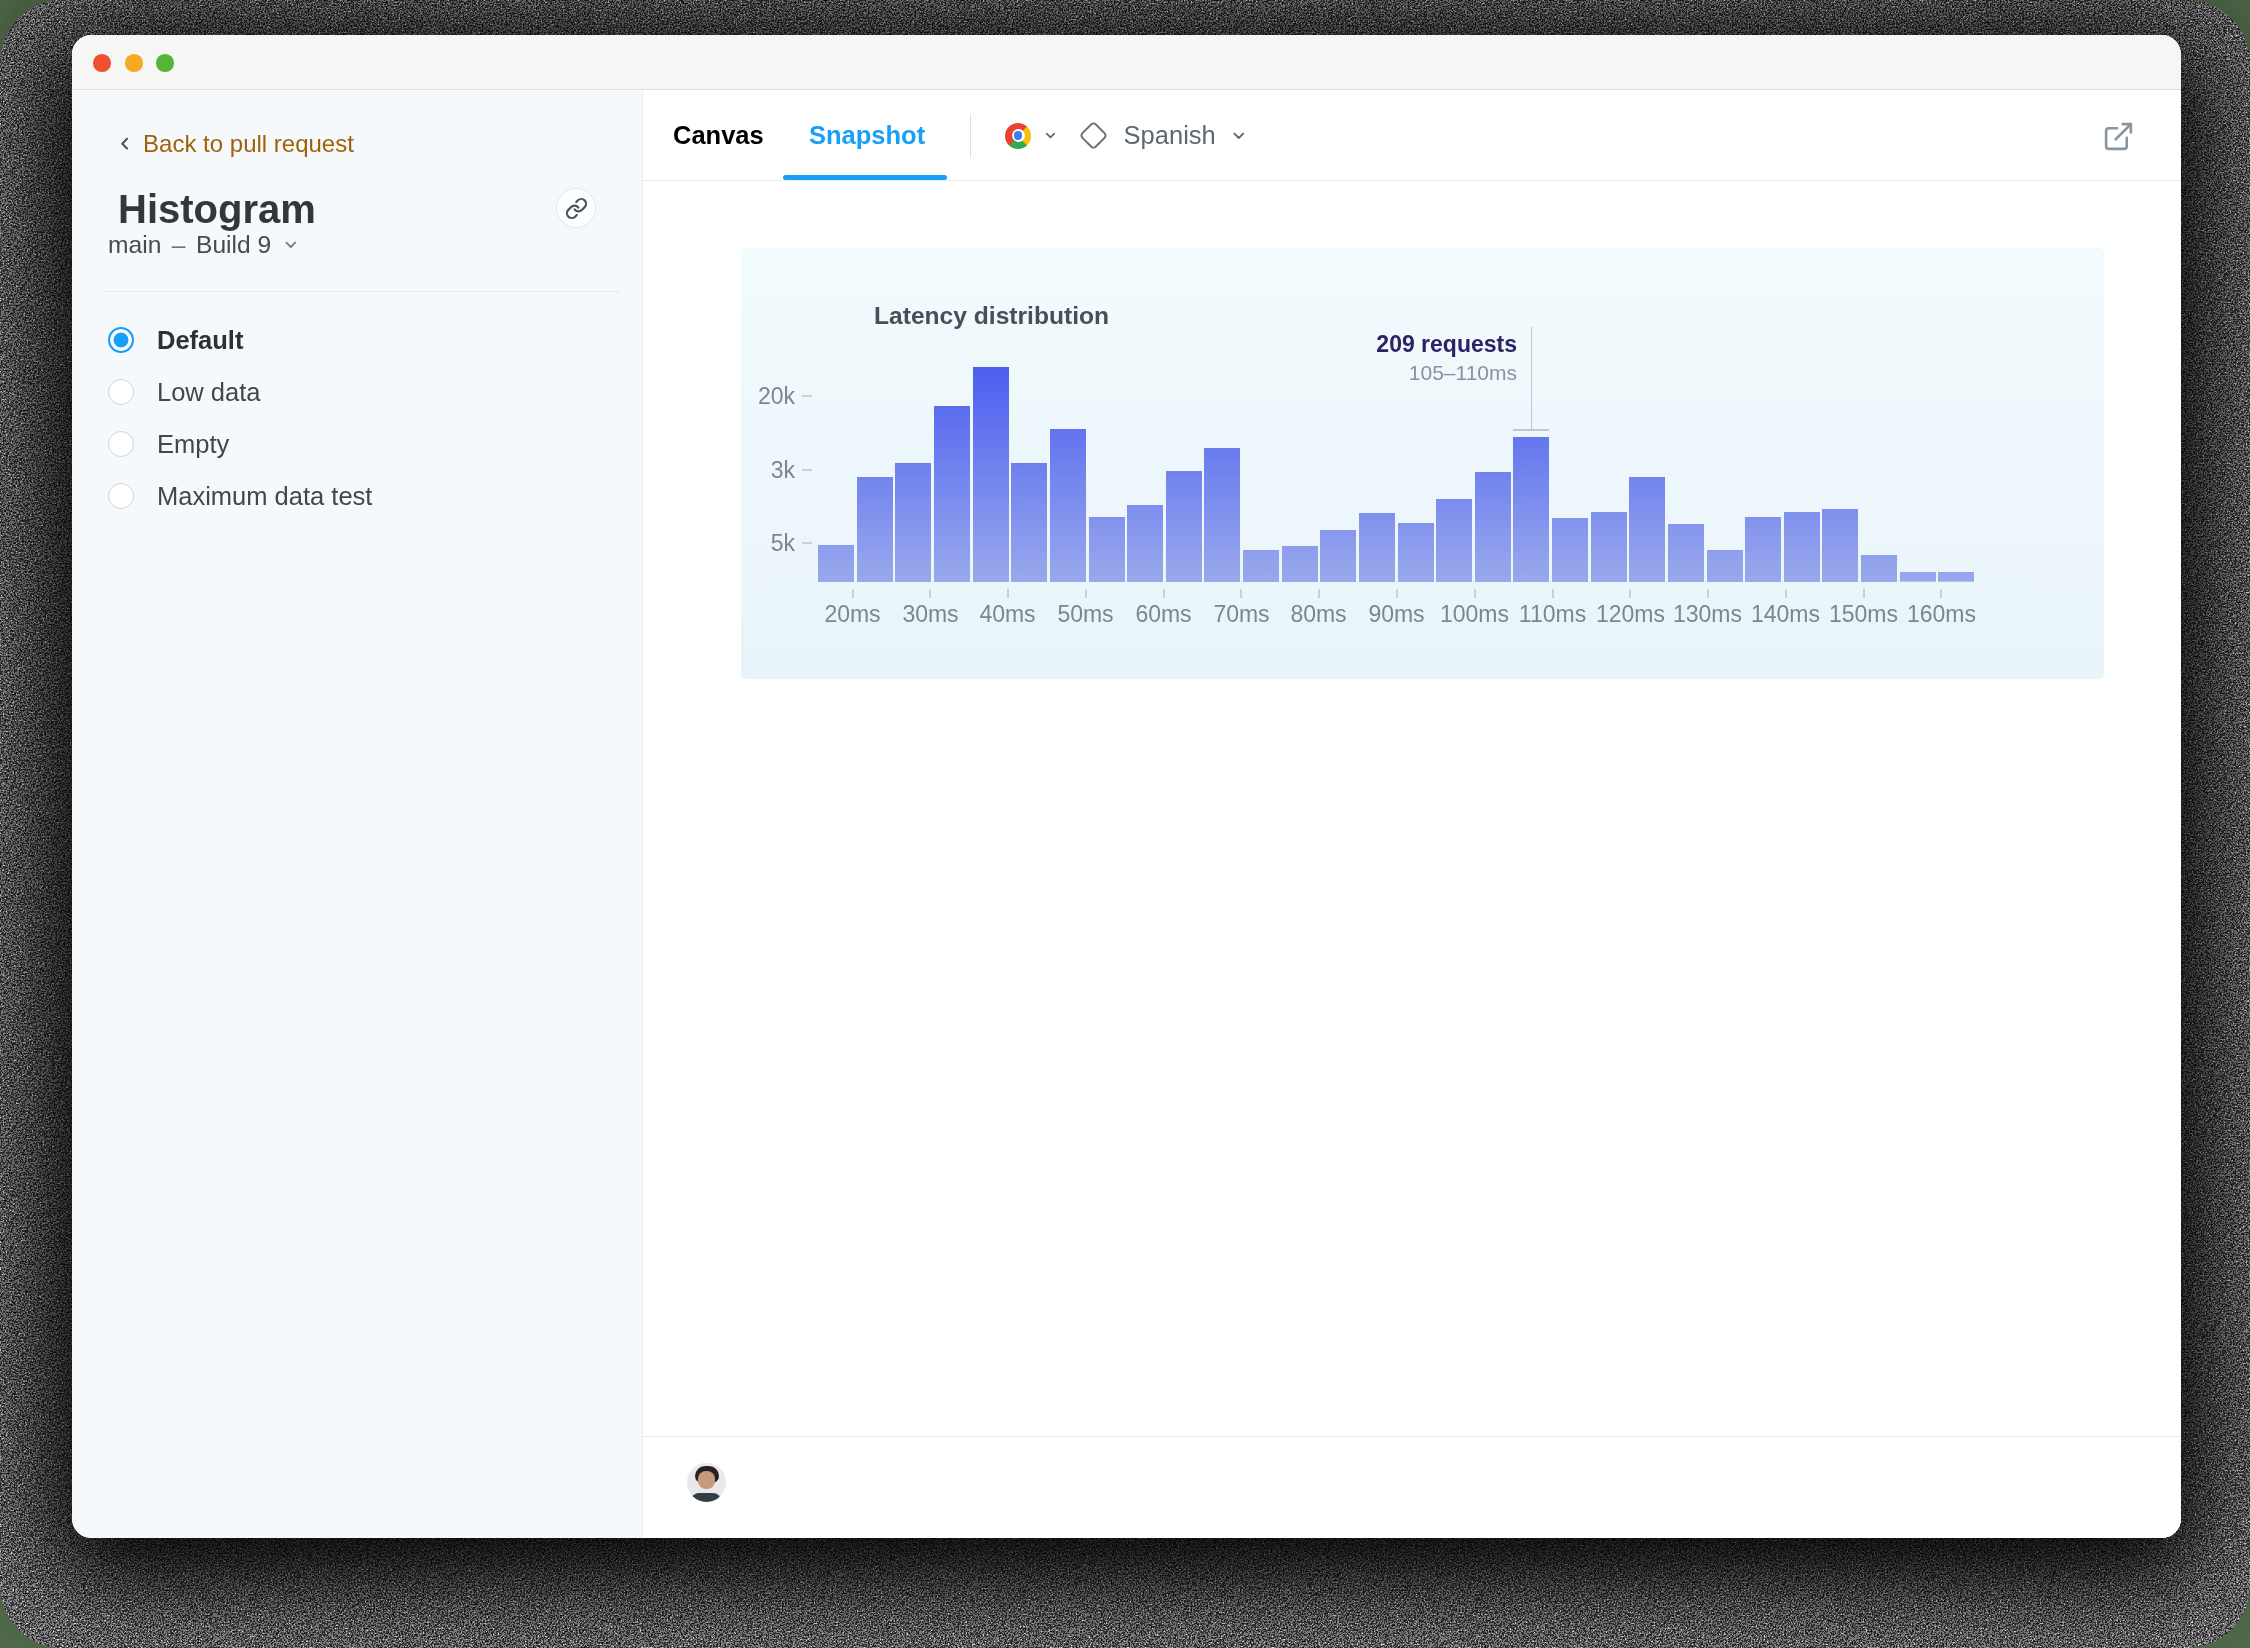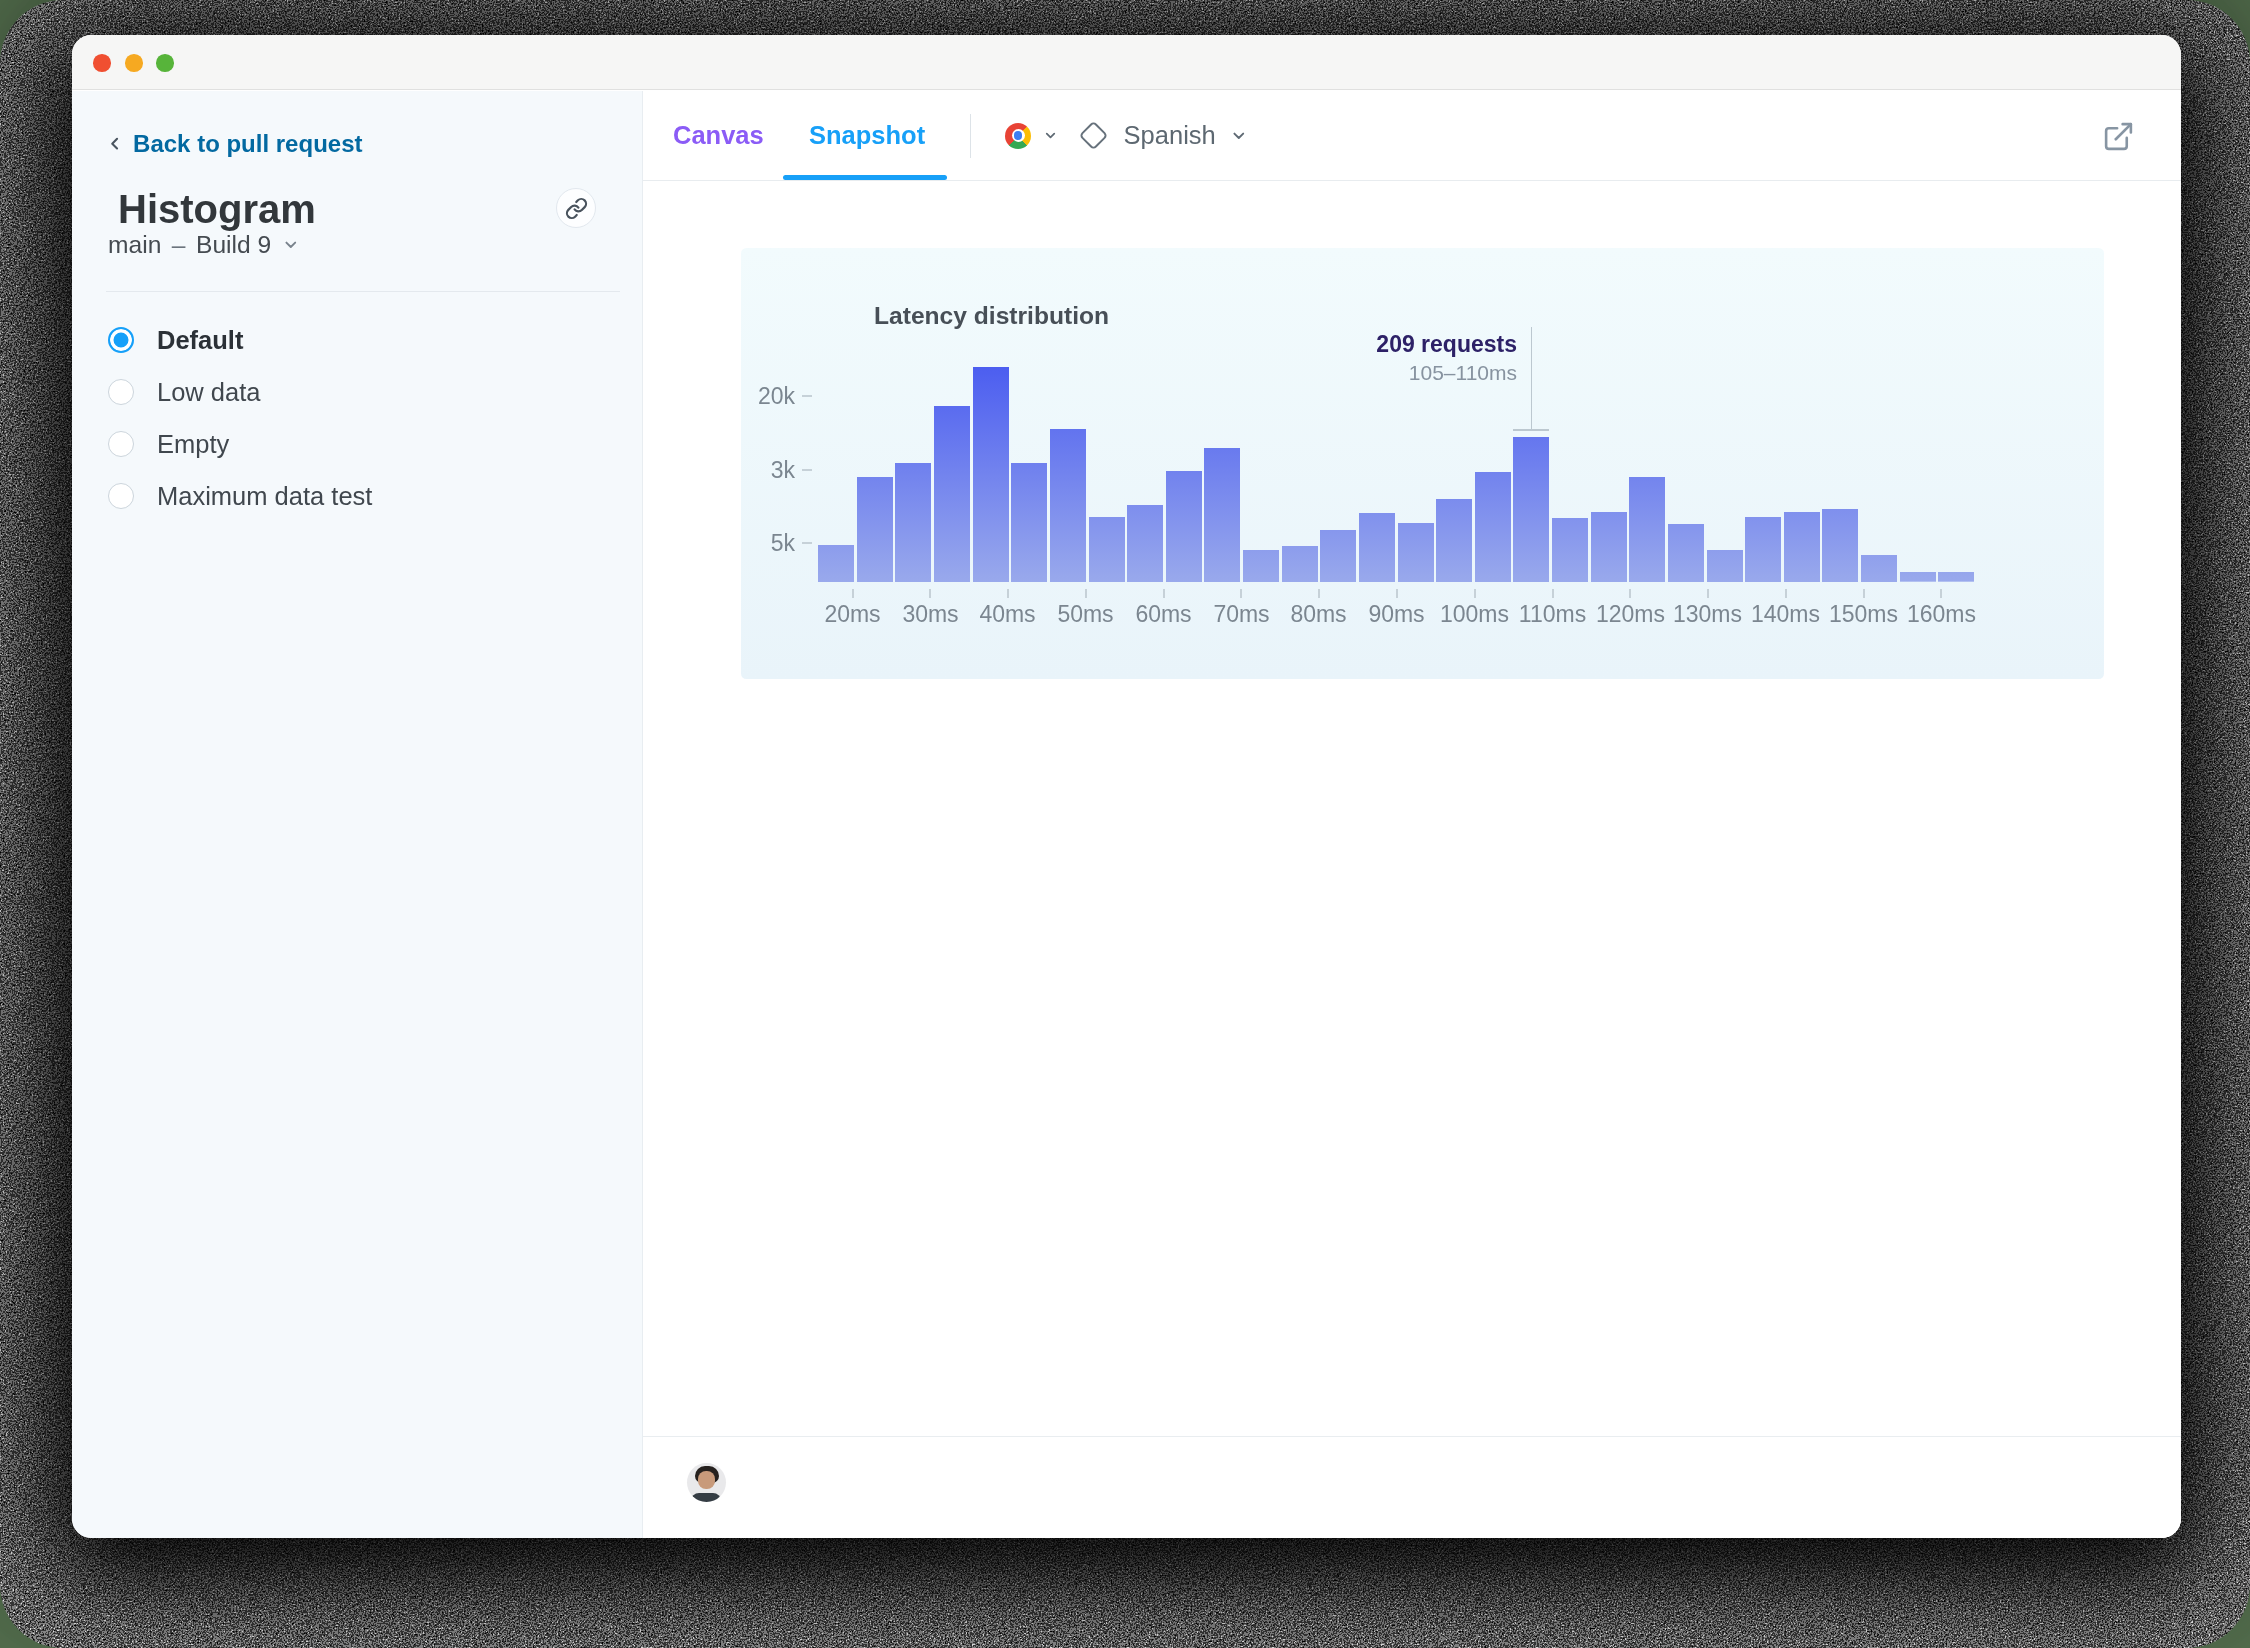--- a/index.html
+++ b/index.html
@@ -16,41 +16,41 @@
     box-shadow:0 26px 79px 8.8px rgba(0,0,0,.85),0 0 167px 44px rgba(0,0,0,.55);}
   .titlebar{position:absolute;left:0;top:0;right:0;height:55px;background:#f6f6f5;
     border-bottom:0.9px solid #e0e0df;}
   .tl{position:absolute;top:19.3px;width:17.6px;height:17.6px;border-radius:50%;}
 
   .content{position:absolute;left:0;top:56px;right:0;bottom:0;}
 
   
   .sidebar{position:absolute;left:0;top:0;width:571px;bottom:0;background:#f5f9fc;
     border-right:0.9px solid #e8edf1;}
-  .back-row{position:absolute;left:33px;top:37px;height:32px;display:flex;align-items:center;
-    gap:8.8px;color:#0369a1;font-size:24px;font-weight:700;cursor:pointer;}
+  .back-row{position:absolute;left:43px;top:37px;height:32px;display:flex;align-items:center;
+    gap:8.8px;color:#a16207;font-size:24px;font-weight:400;cursor:pointer;}
   .story-title{position:absolute;left:34px;top:84px;font-size:40px;font-weight:800;color:#32373b;margin:12px;}
   .link-btn{position:absolute;left:484px;top:97px;width:40px;height:40px;border-radius:50%;
     background:#fdfeff;border:1.3px solid #e2e8ee;display:flex;align-items:center;justify-content:center;padding:0;cursor:pointer;}
   .build-row{position:absolute;left:36px;top:140px;display:flex;align-items:center;gap:10.5px;
     font-size:24.6px;color:#454b51;cursor:pointer;}
   .build-row .dash{color:#6b747d;}
   .sb-hr{position:absolute;left:34px;top:200px;width:514px;height:0;border-top:1.3px solid #e4e9ee;}
   .stories{position:absolute;left:36px;top:233px;right:26px;}
   .story-row{height:32px;margin-bottom:20px;display:flex;align-items:center;gap:23px;
     font-size:25.5px;color:#40474e;cursor:pointer;}
   .radio{width:26px;height:26px;border-radius:50%;border:1.8px solid #ccd5dc;background:#fff;flex:0 0 auto;}
   .story-row.selected{font-weight:700;color:#2b3137;}
   .story-row.selected .radio{border:2.6px solid #16a0f9;background:#16a0f9;box-shadow:inset 0 0 0 3.5px #fff;}
 
   
   .main{position:absolute;left:571px;top:0;right:0;bottom:0;background:#fff;}
   .tabbar{position:absolute;left:0;top:0;right:0;height:90px;border-bottom:0.9px solid #e8ecef;}
   .tab{position:absolute;top:0;height:100%;display:flex;align-items:center;
-    font-size:25.5px;font-weight:700;color:#8b5cf6;cursor:pointer;}
+    font-size:25.5px;font-weight:700;color:#000000;cursor:pointer;}
   .tab-canvas{left:30px;}
   .tab-snapshot{left:166px;color:#17a0f8;}
   .tab-underline{position:absolute;left:140px;bottom:0;width:164px;height:5.3px;background:#17a0f8;border-radius:2.6px;}
   .vdivider{position:absolute;left:327px;top:23px;height:44px;width:0;border-left:1.3px solid #dde3e8;}
   .browser-select{position:absolute;left:362px;top:0;height:100%;display:flex;align-items:center;gap:12.3px;cursor:pointer;}
   .chrome{width:26px;height:26px;border-radius:50%;
     background:conic-gradient(from -135deg,#e84335 0deg 180deg,#fbbd06 180deg 270deg,#35a853 270deg 360deg);
     display:flex;align-items:center;justify-content:center;}
   .chrome .ring{width:13px;height:13px;border-radius:50%;background:#fff;display:flex;align-items:center;justify-content:center;}
   .chrome .dot{width:8.8px;height:8.8px;border-radius:50%;background:#3d7ef2;}

